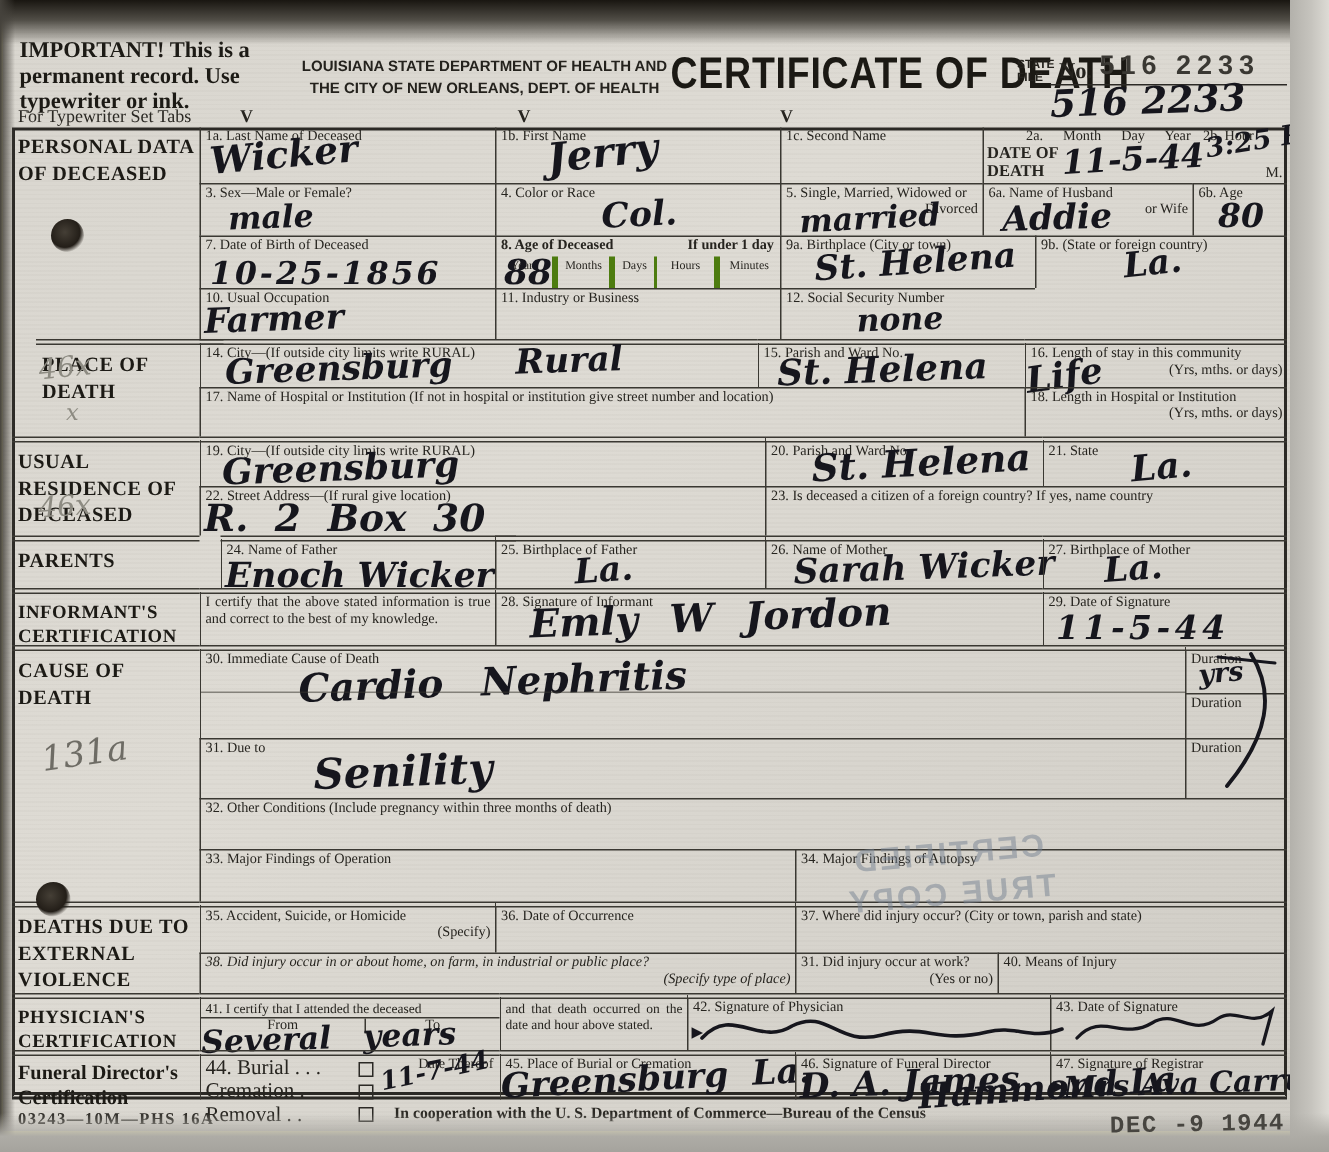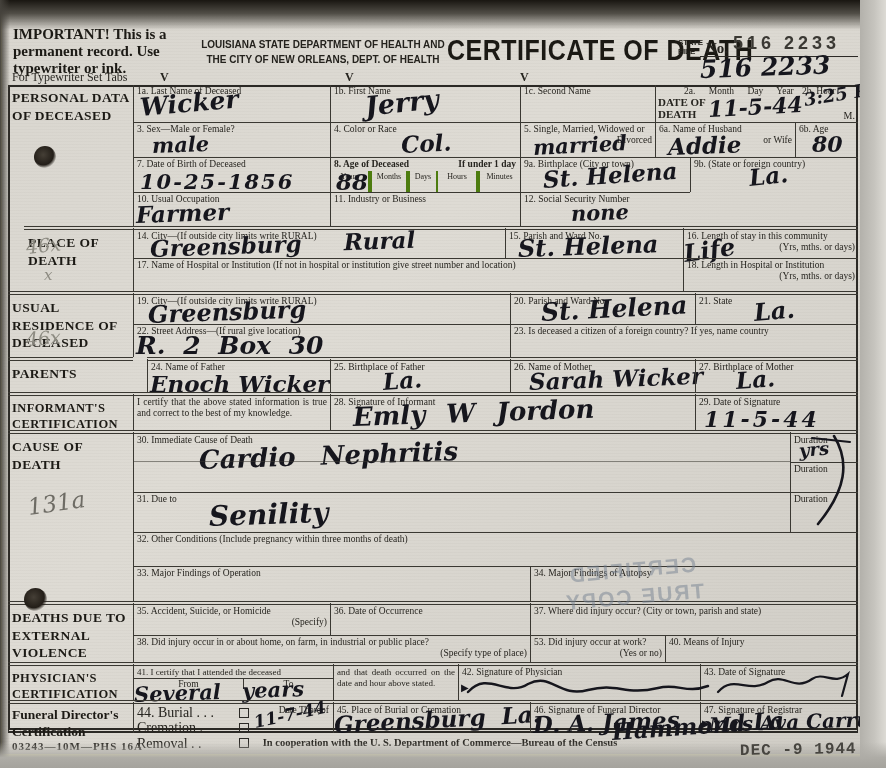--- a/index.html
+++ b/index.html
@@ -271,26 +271,26 @@
   <div class="cell dbl" style="left:133px;top:601px;width:197px;height:34px;">
     <span class="lbl">35. Accident, Suicide, or Homicide</span>
     <span class="lblr">(Specify)</span>
   </div>
   <div class="cell dbl" style="left:330px;top:601px;width:200px;height:34px;">
     <span class="lbl">36. Date of Occurrence</span>
   </div>
   <div class="cell dbl" style="left:530px;top:601px;width:328px;height:34px;">
     <span class="lbl">37. Where did injury occur?  (City or town, parish and state)</span>
   </div>
-  <div class="cell" style="left:133px;top:635px;width:397px;height:27px;">
+  <div class="cell" style="left:133px;top:635px;width:397px;height:27px;font-style:italic;">
     <span class="lbl">38. Did injury occur in or about home, on farm, in industrial or public place?</span>
     <span class="lblr">(Specify type of place)</span>
   </div>
   <div class="cell" style="left:530px;top:635px;width:135px;height:27px;">
-    <span class="lbl">53. Did injury occur at work?</span>
+    <span class="lbl">31. Did injury occur at work?</span>
     <span class="lblr">(Yes or no)</span>
   </div>
   <div class="cell" style="left:665px;top:635px;width:193px;height:27px;">
     <span class="lbl">40. Means of Injury</span>
   </div>
 
   <div class="cell dbl" style="left:133px;top:662px;width:200px;height:38px;">
     <span class="lbl" style="font-size:9px;">41. I certify that I attended the deceased</span>
     <div style="position:absolute;left:0;top:12px;width:100%;border-top:1px solid #3a3832;display:flex;font-size:9.5px;">
       <span style="width:55%;text-align:center;border-right:1px solid #3a3832;">From</span>

